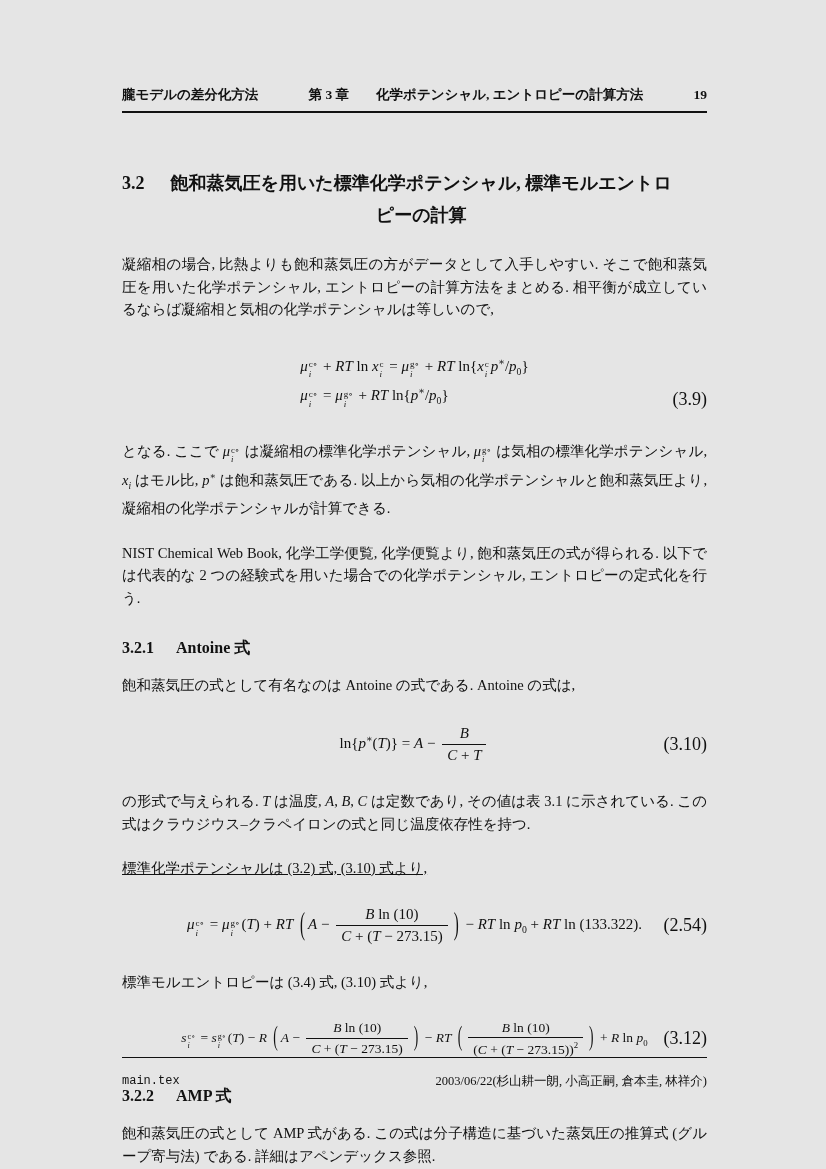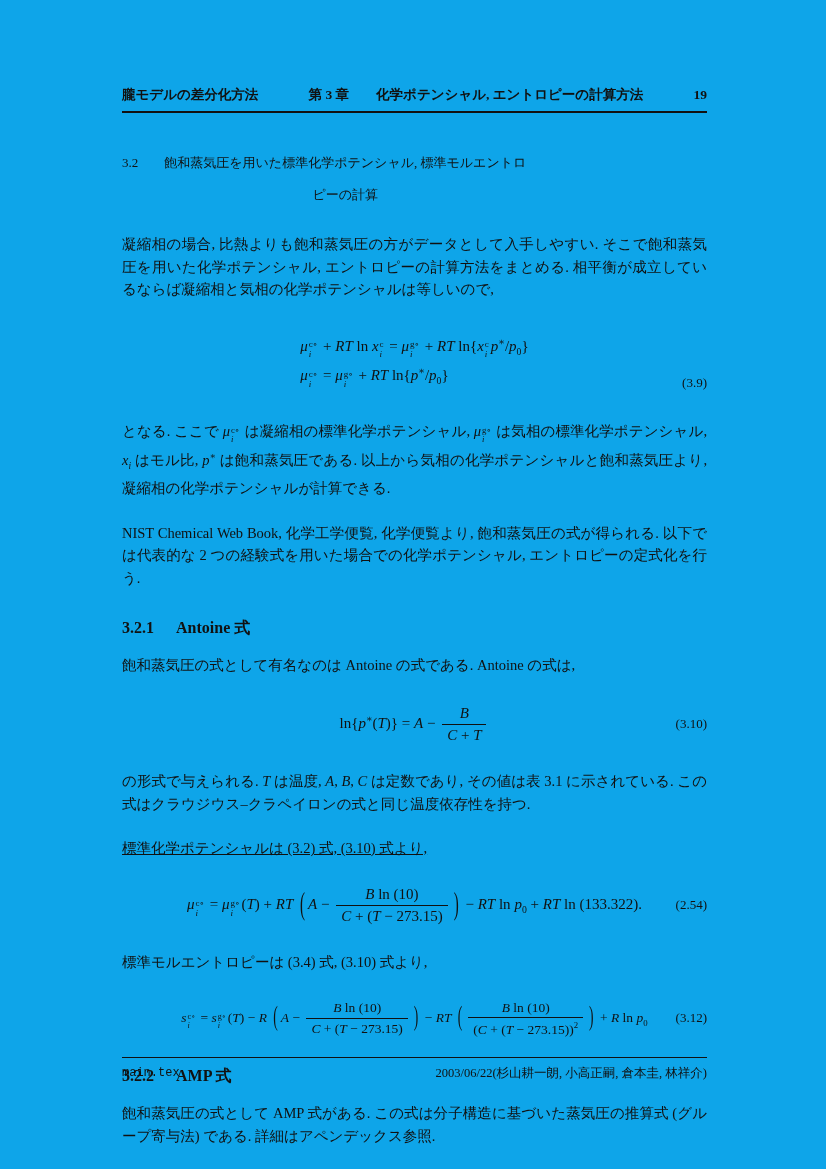--- a/index.html
+++ b/index.html
@@ -1,60 +1,60 @@
 <!DOCTYPE html>
 <html><head>
 <meta charset="utf-8">
 <style>
   html,body { margin:0; padding:0; background:#ffffff; }
   .page {
     position:relative; width:826px; height:1169px; box-sizing:border-box;
-    margin:0 auto; background:#0ea5e9; color:#111;
+    margin:0 auto; background:#e5e5e5; color:#111;
     font-family:"Liberation Serif","DejaVu Serif",serif;
     font-size:14.5px; line-height:22.5px; overflow:hidden;
   }
   .content { position:absolute; left:122px; top:86px; width:585px; }
 
   
   .header { display:flex; justify-content:space-between; align-items:baseline;
             font-weight:bold; font-size:13.5px; line-height:18px; }
   .header .hc { flex:1; text-align:center; }
   .hrule { height:2px; background:#111; margin-top:7px; }
 
   
-  .h2 { display:flex; margin:34px 0 22px 0; font-weight:normal; font-size:13px; line-height:32px; }
+  .h2 { display:flex; margin:54px 0 22px 0; font-weight:bold; font-size:18px; line-height:32px; }
   .h2 .h2num { margin-right:26px; }
   .h2 .h2line { display:block;text-align:center; }
   .h3 { display:flex; margin:28px 0 15px 0; font-weight:bold; font-size:16px; line-height:22px; }
   .h3 .h3num { margin-right:22px; }
 
   p { margin:4px 0; text-align:justify; }
 
   
   .eq { position:relative; display:flex; justify-content:center; align-items:center;
         margin:26px 0; font-size:15px; line-height:1.35; }
   .eq.small { font-size:13.5px; }
-  .eqnum { position:absolute; right:0; top:50%; transform:translateY(-50%); font-size:13px; }
+  .eqnum { position:absolute; right:0; top:50%; transform:translateY(-50%); font-size:18px; }
   .eqnum.bottom { top:auto; bottom:2px; transform:none; }
   .stack2 { display:inline-block; text-align:left; }
   .stack2 > span { display:block; margin:4px 0; }
 
   
   .eq i, p i { font-family:"Liberation Serif","DejaVu Serif",serif; }
   .frac { display:inline-block; vertical-align:middle; text-align:center; margin:0 3px; line-height:1.15; }
   .frac .fn { display:block; border-bottom:1px solid #111; padding:0 5px 2px 5px; }
   .frac .fd { display:block; padding:2px 5px 0 5px; }
   .bp { display:inline-block; transform:scaleY(2.05); transform-origin:center; margin:0 3px; font-weight:300; }
   .stk { display:inline-block; vertical-align:-0.45em; line-height:1.1; text-align:left; margin:0 2px 0 1px; }
   .stk span { display:block; font-size:0.6em; }
   sup { font-size:0.65em; } sub { font-size:0.65em; }
 
   
   .footer { position:absolute; left:122px; width:585px; top:1057px;
-            border-top:1.5px solid #111; padding-top:7px;
+            border-top:1.5px solid #111; padding-top:15px;
             display:flex; justify-content:space-between; font-size:12.5px; line-height:16px; }
   .footer .mono { font-family:"Liberation Mono","DejaVu Sans Mono",monospace; font-size:12px; }
 </style>
 </head>
 <body>
 
 <div class="page">
   <div class="content">
 
     <div class="header">

